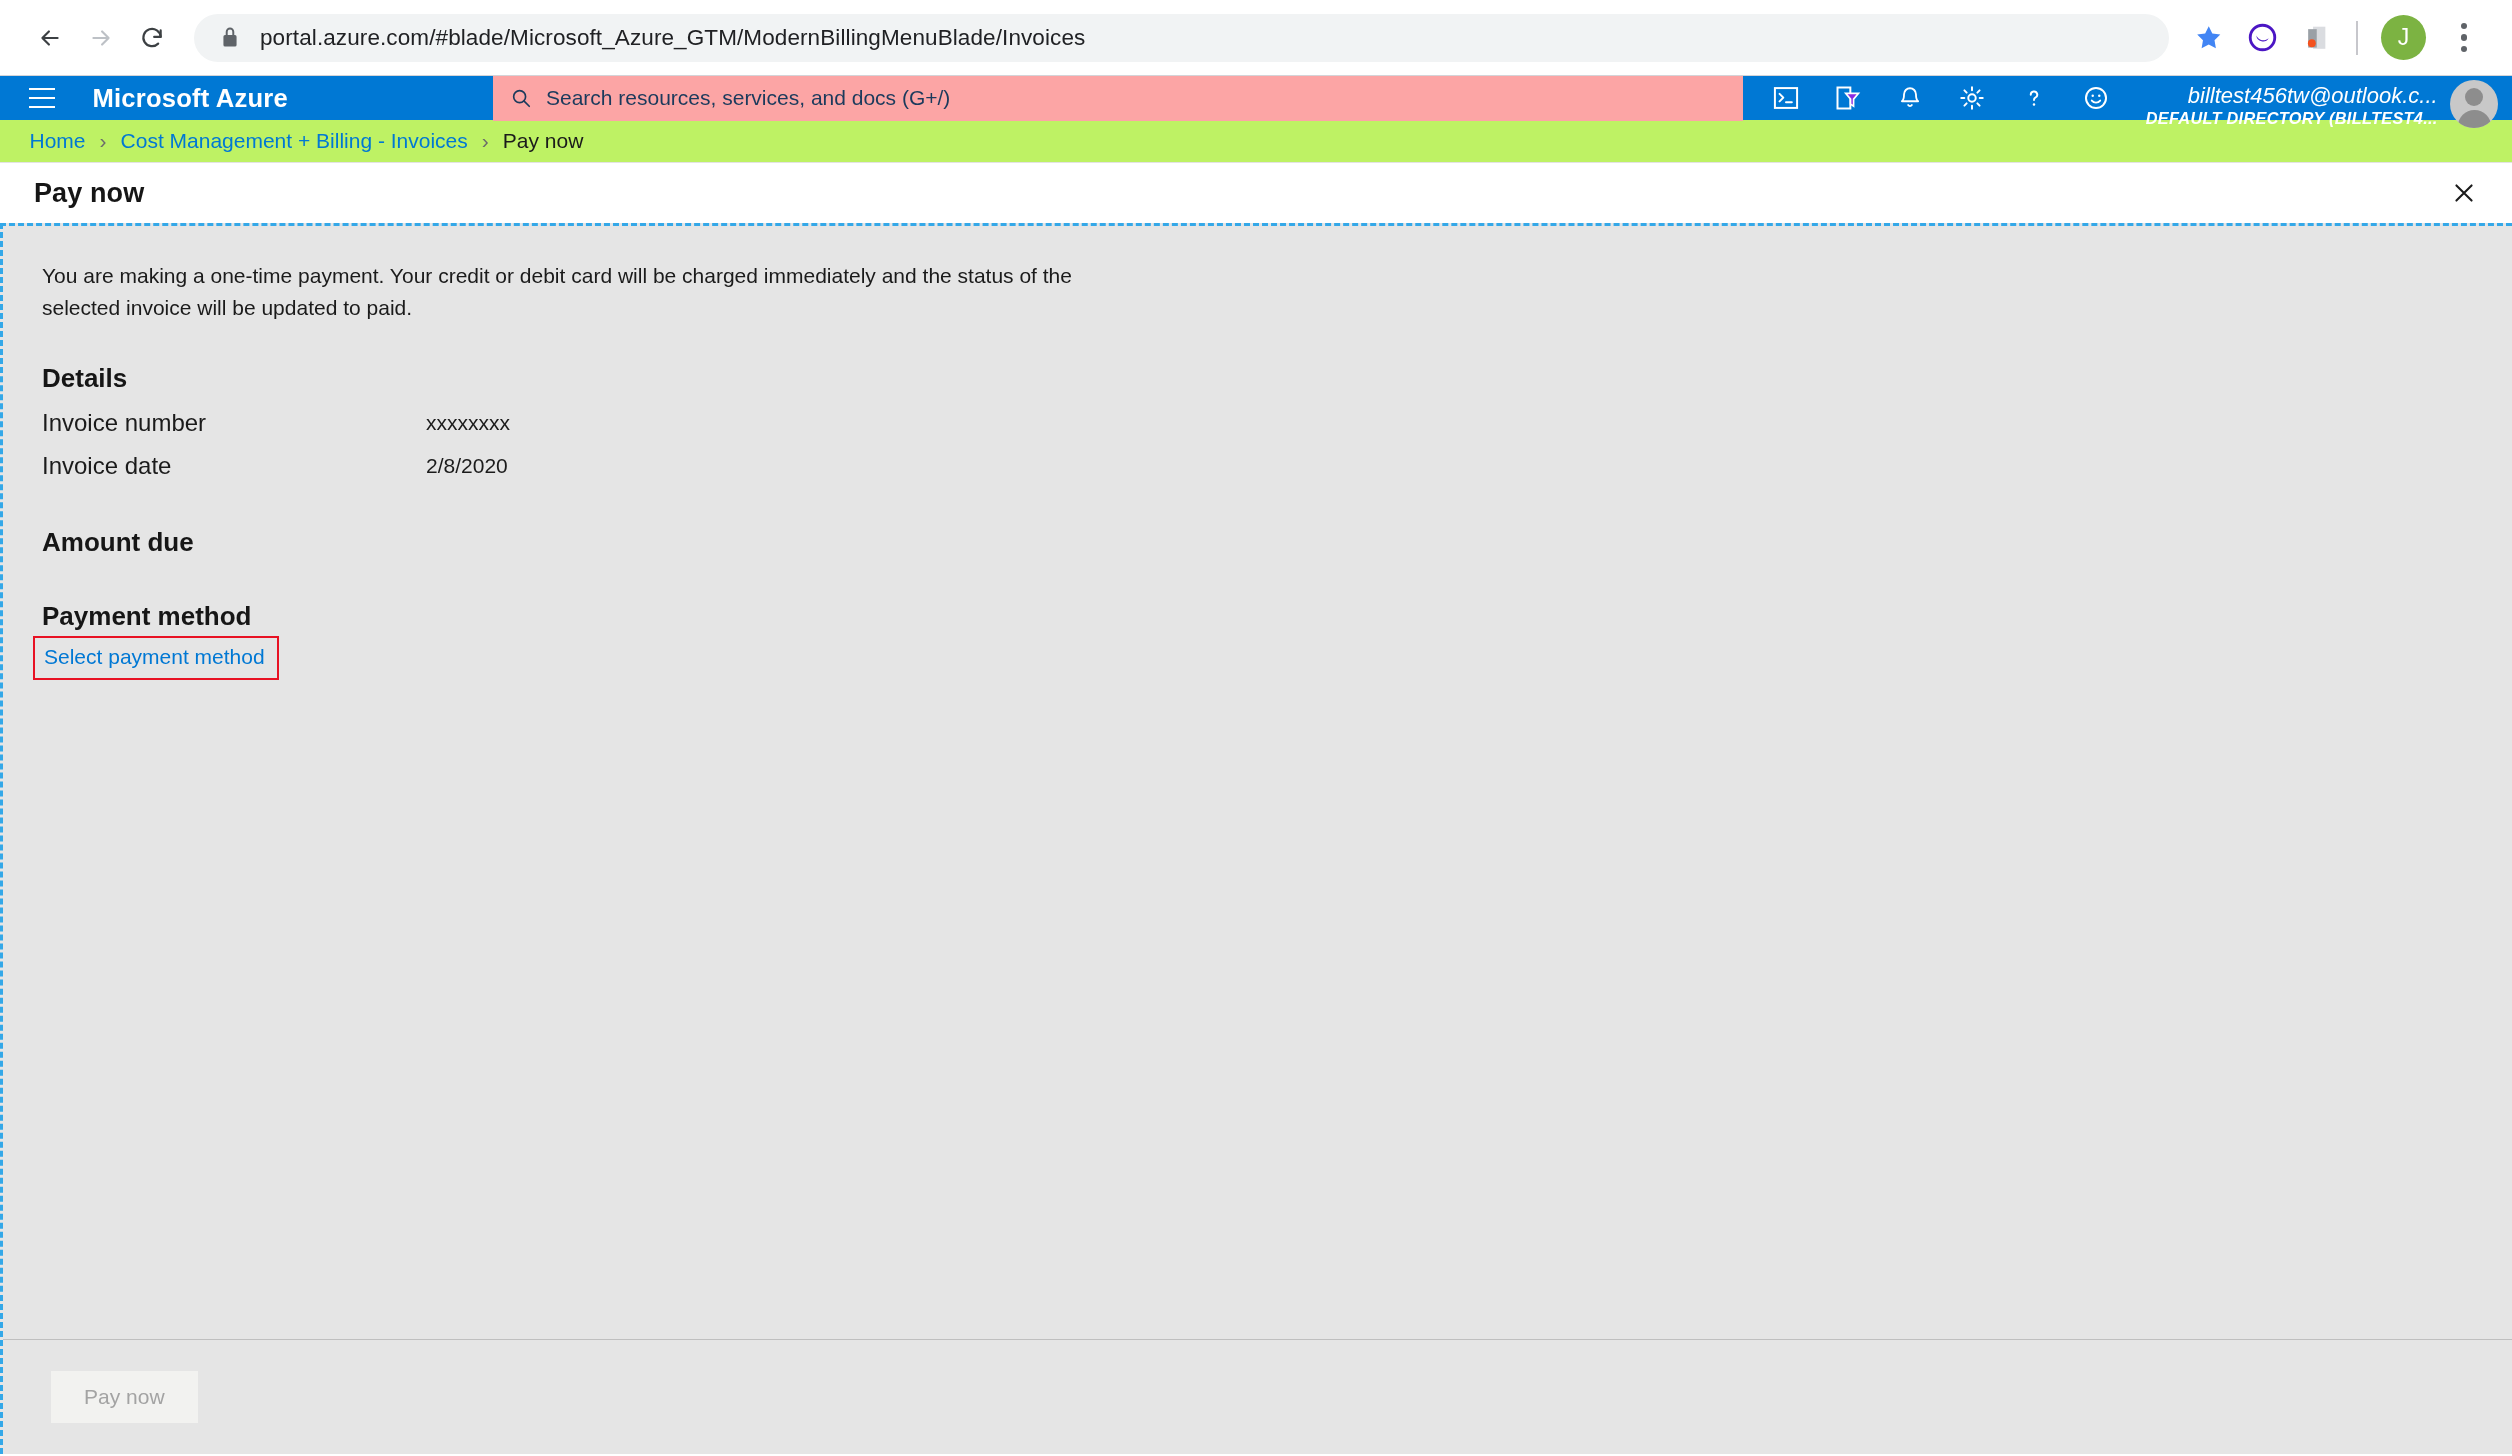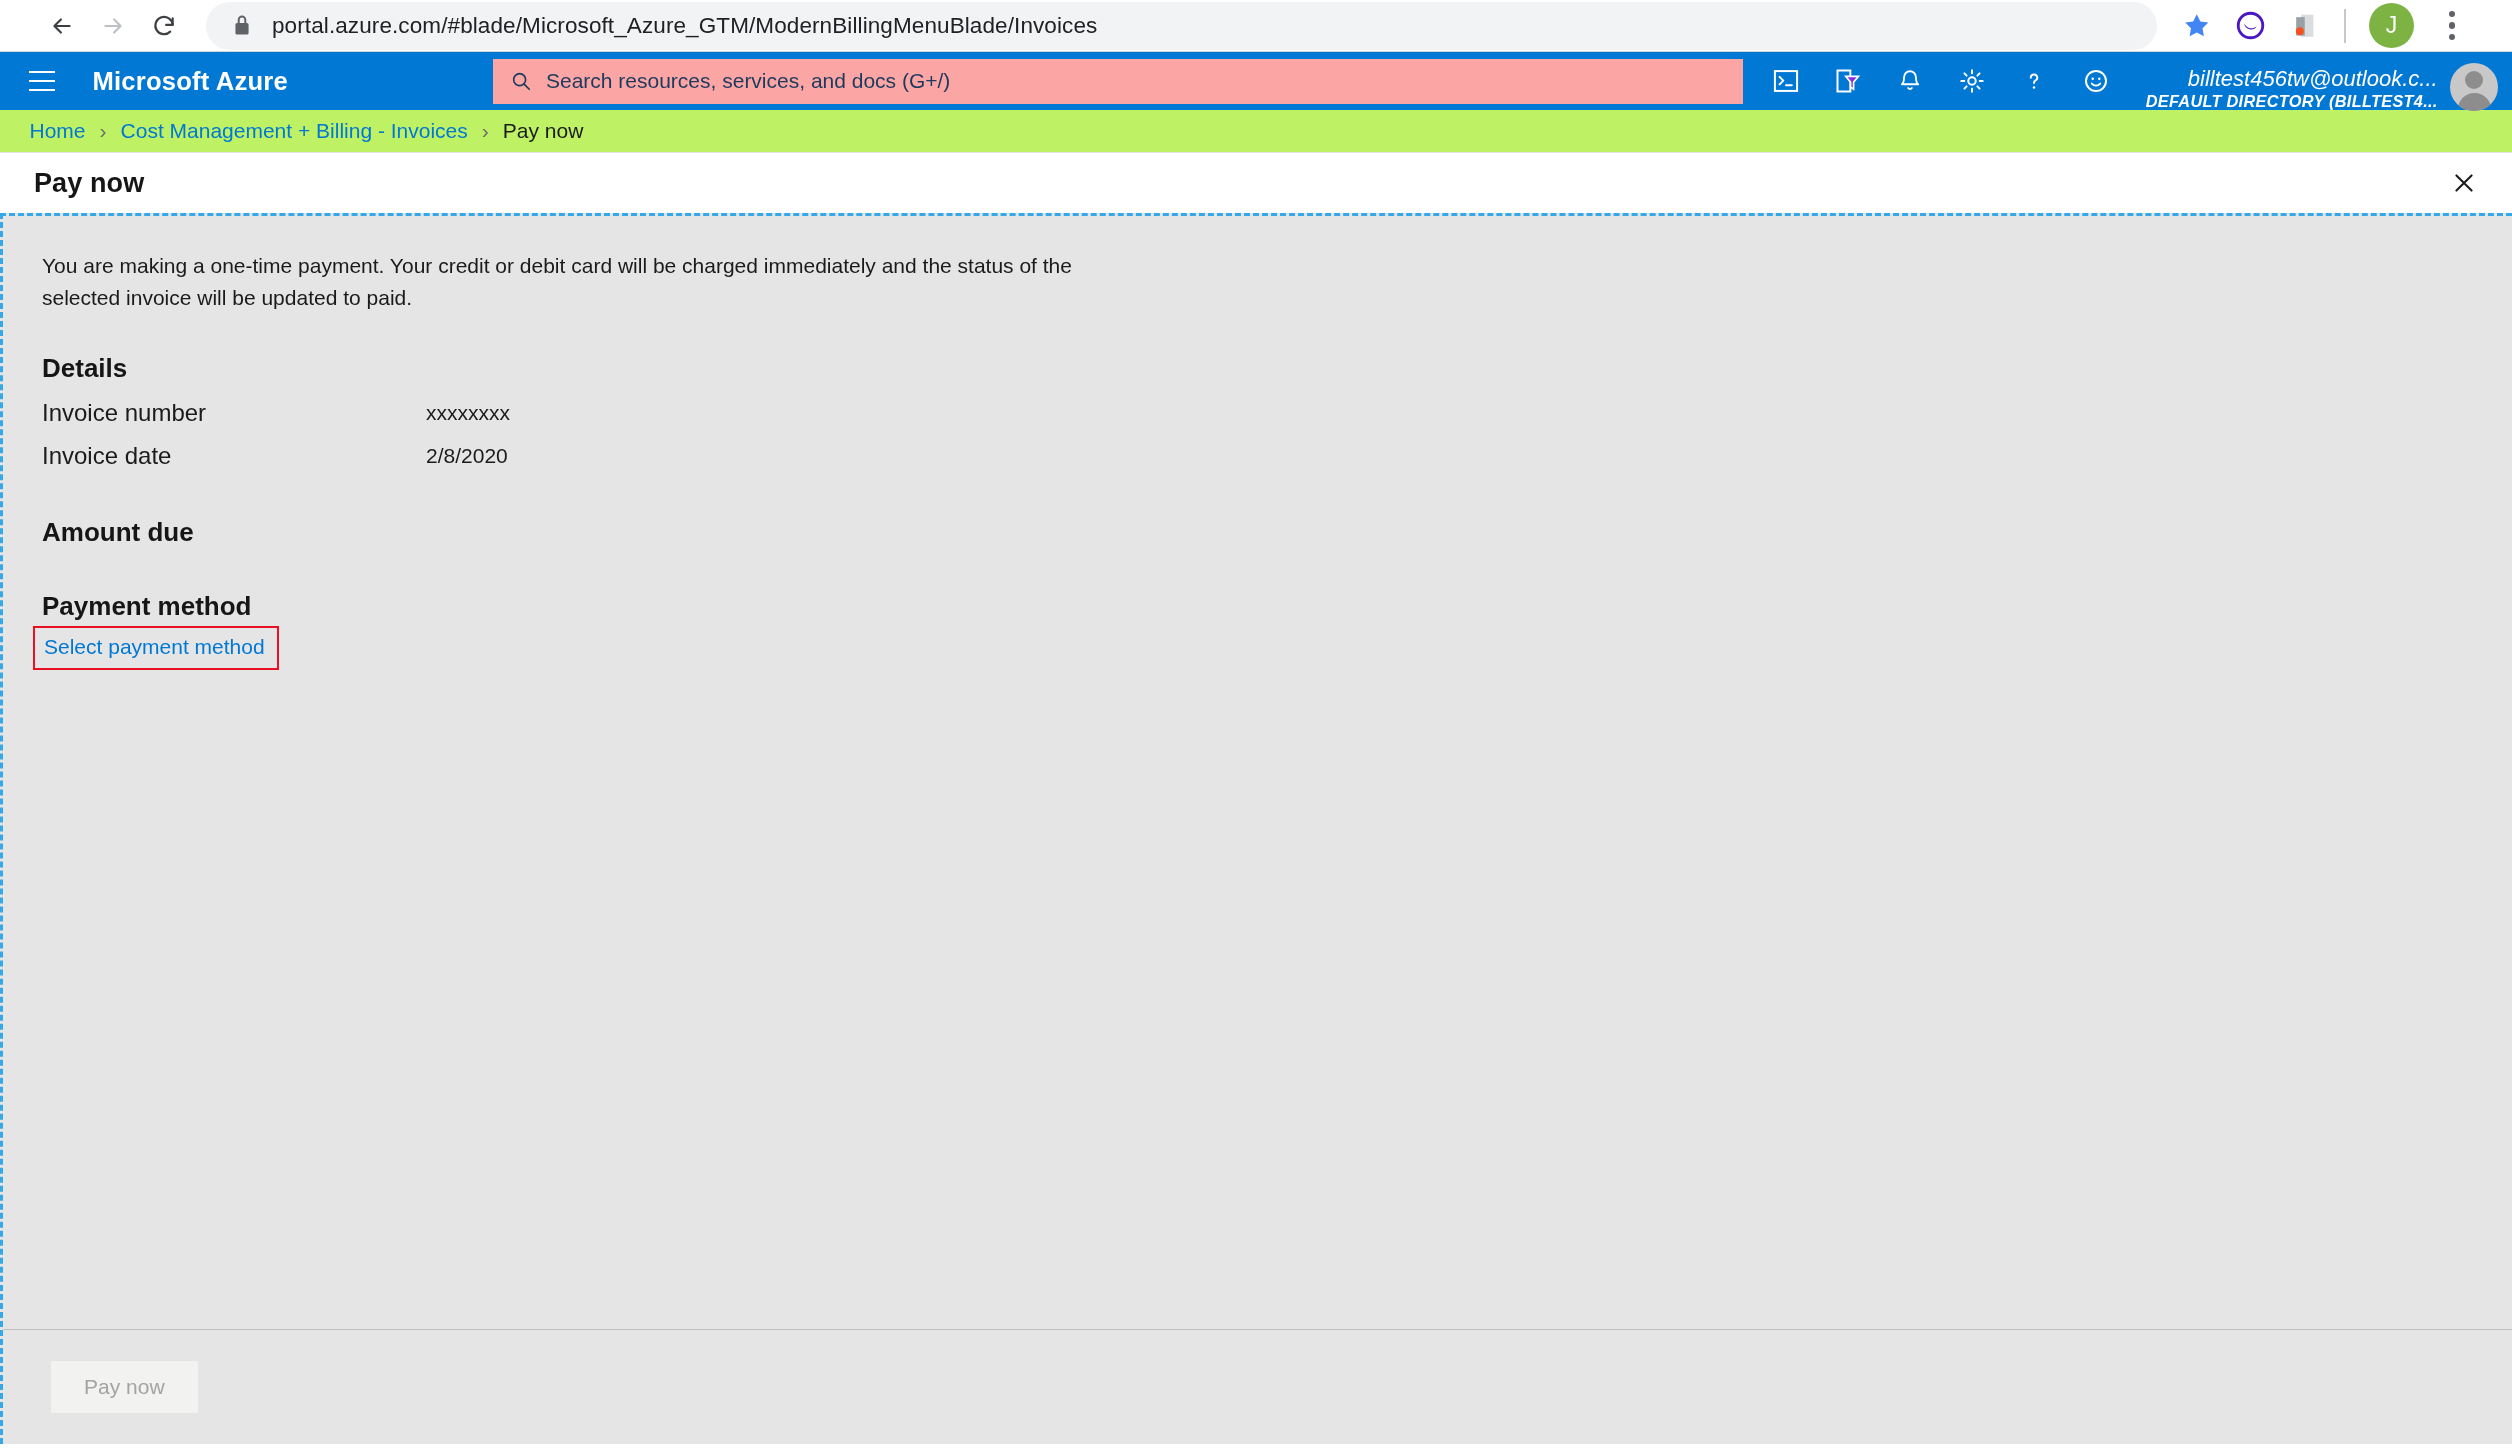--- a/index.html
+++ b/index.html
@@ -5,24 +5,24 @@
   * { box-sizing: border-box; margin: 0; padding: 0; }
   html, body {
     width: 2512px; height: 1457px;
     background: #ffffff;
     font-family: "Liberation Sans", sans-serif;
     overflow: hidden;
   }
 
   
   .browser-bar {
-    height: 52px; width: 100%;
+    height: 76px; width: 100%;
     background: #ffffff;
     display: flex; align-items: center;
-    padding: 0 36px;
+    padding: 0 24px;
     border-bottom: 0.8px solid #d4d4d8;
   }
   .nav-btn {
     width: 51px; height: 51px;
     display: flex; align-items: center; justify-content: center;
     border-radius: 50%;
   }
   .omnibox {
     flex: 1;
     height: 48px;
@@ -52,21 +52,21 @@
     margin: 0 7.8px;
   }
   .chrome-divider {
     width: 1.6px; height: 34px; background: #c7c7cc; margin: 0 9.3px;
   }
   .kebab { display: flex; flex-direction: column; gap: 5.4px; align-items: center; }
   .kebab span { width: 6.2px; height: 6.2px; border-radius: 50%; background: #5f6368; }
 
   
   .azure-header {
-    height: 58px; width: 100%;
+    height: 44px; width: 100%;
     background: #0078d4;
     display: flex; align-items: center;
     padding: 0 14px 0 20px;
     color: #ffffff;
   }
   .hamburger {
     width: 43px; height: 43px;
     display: flex; flex-direction: column; justify-content: center;
     align-items: center; gap: 7px;
     margin-right: 29.5px;

